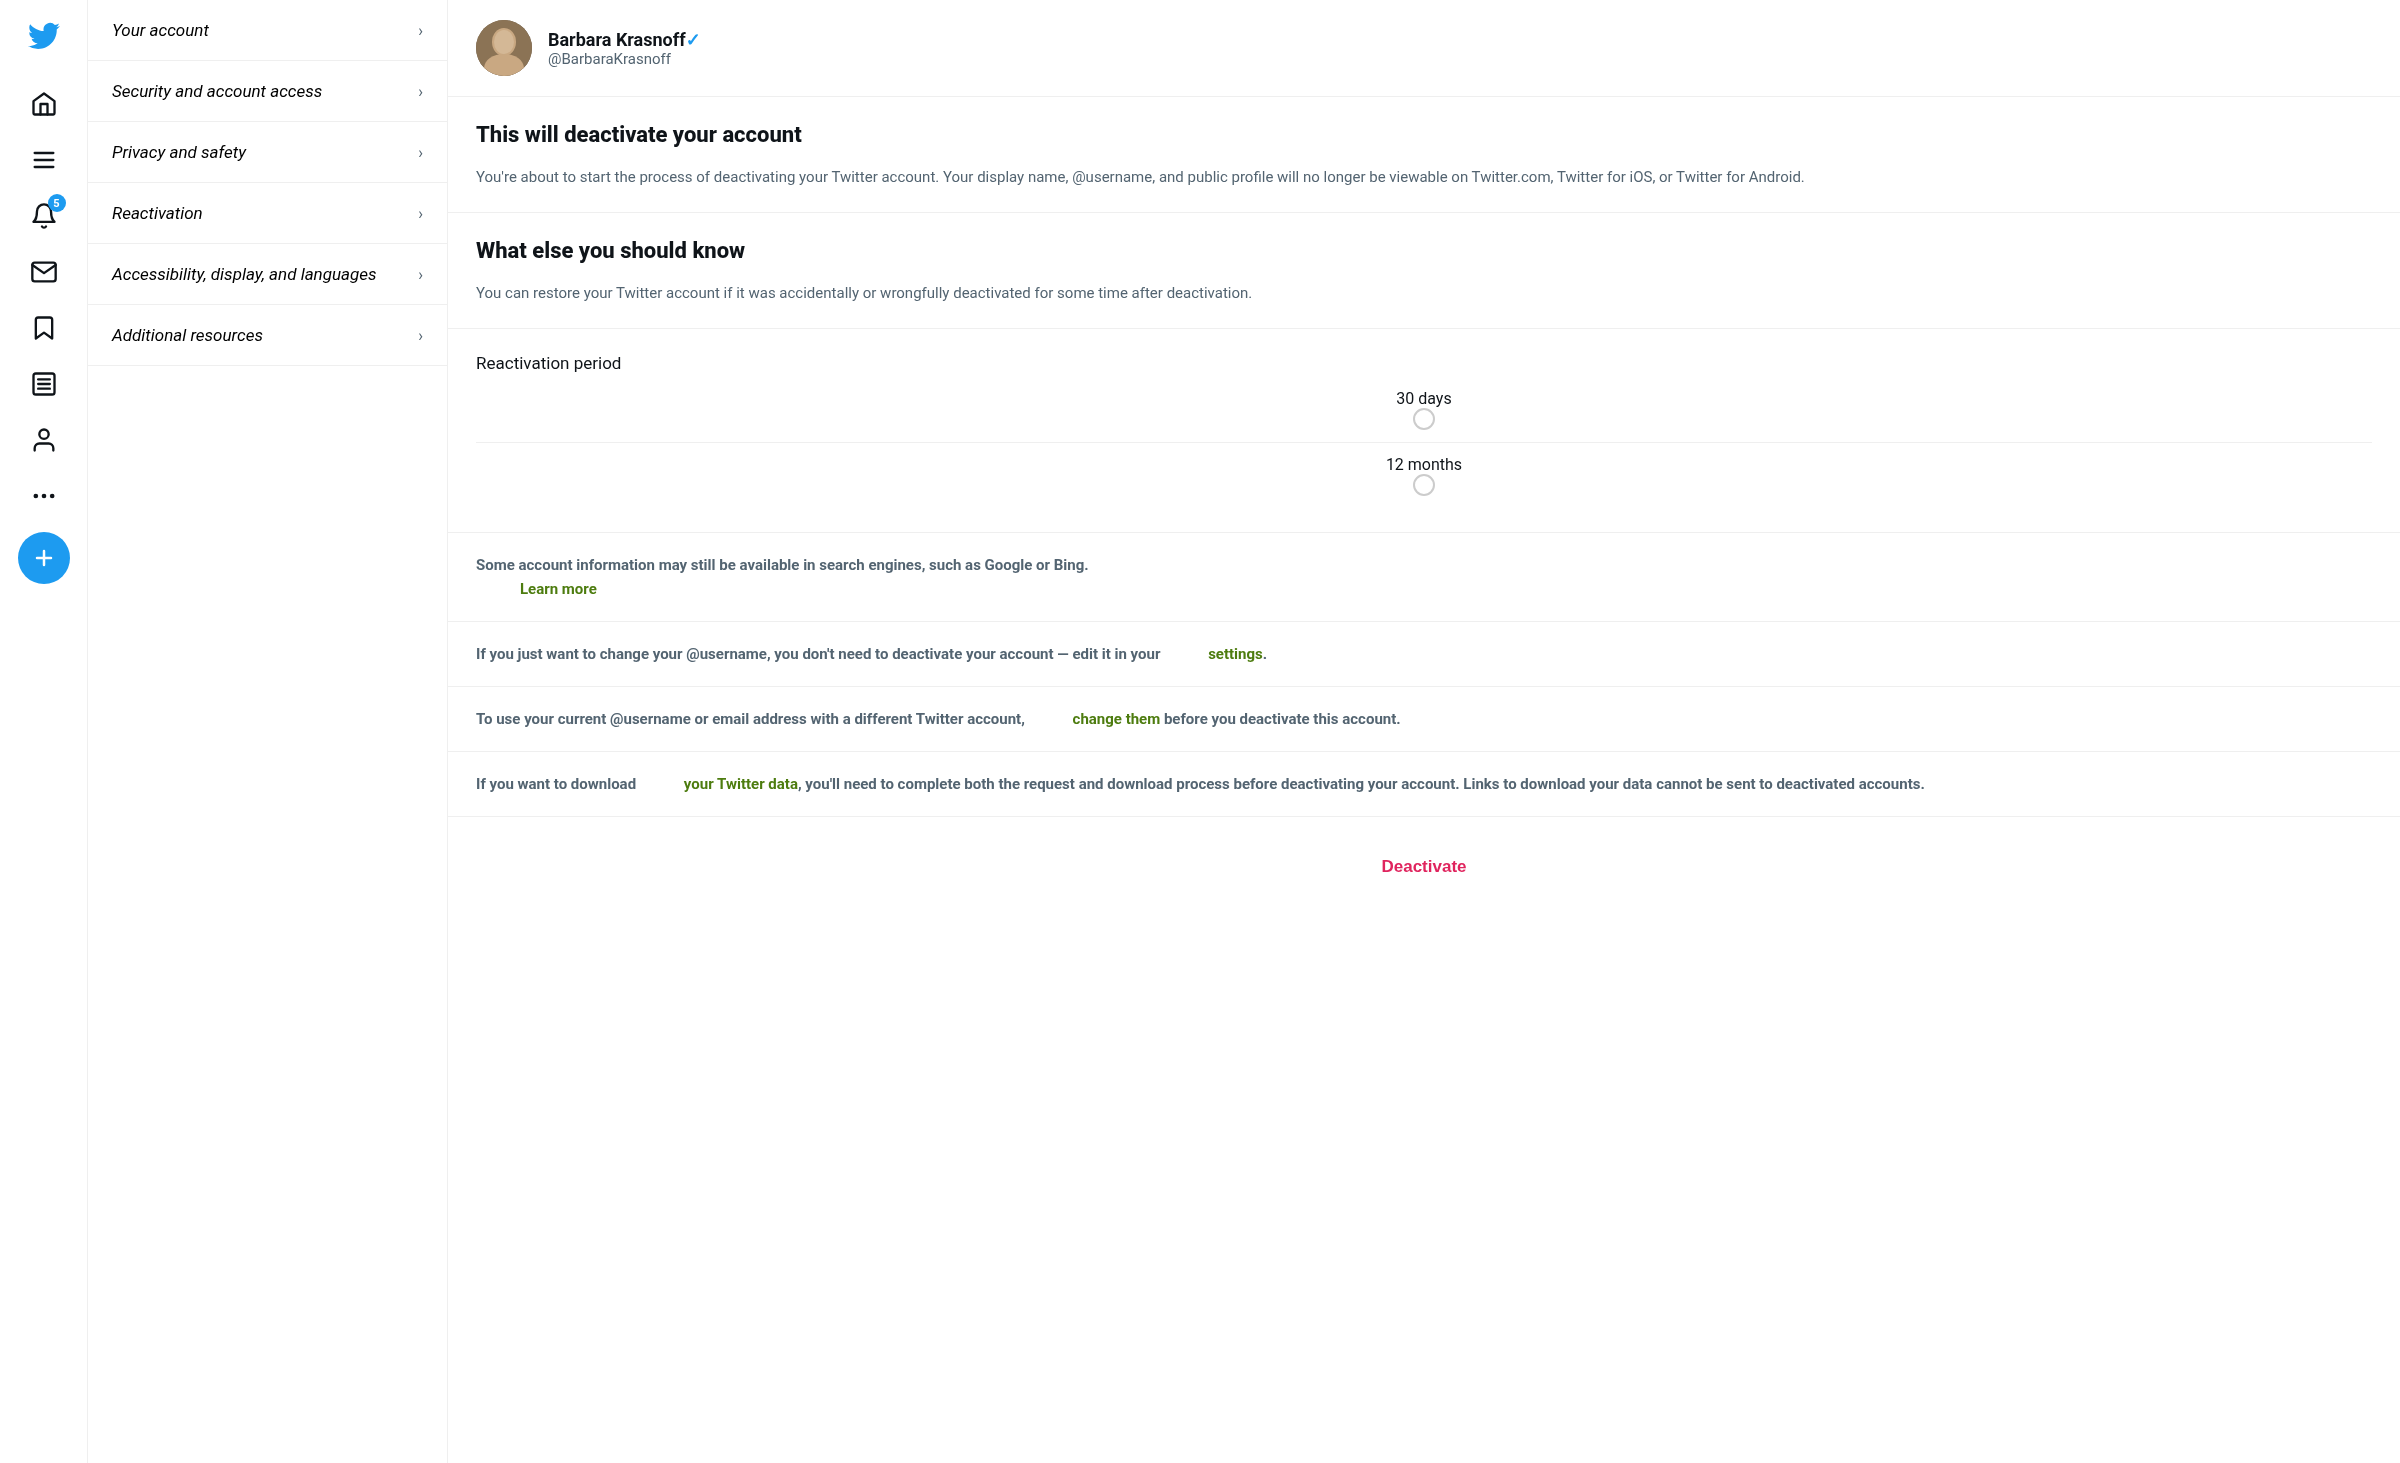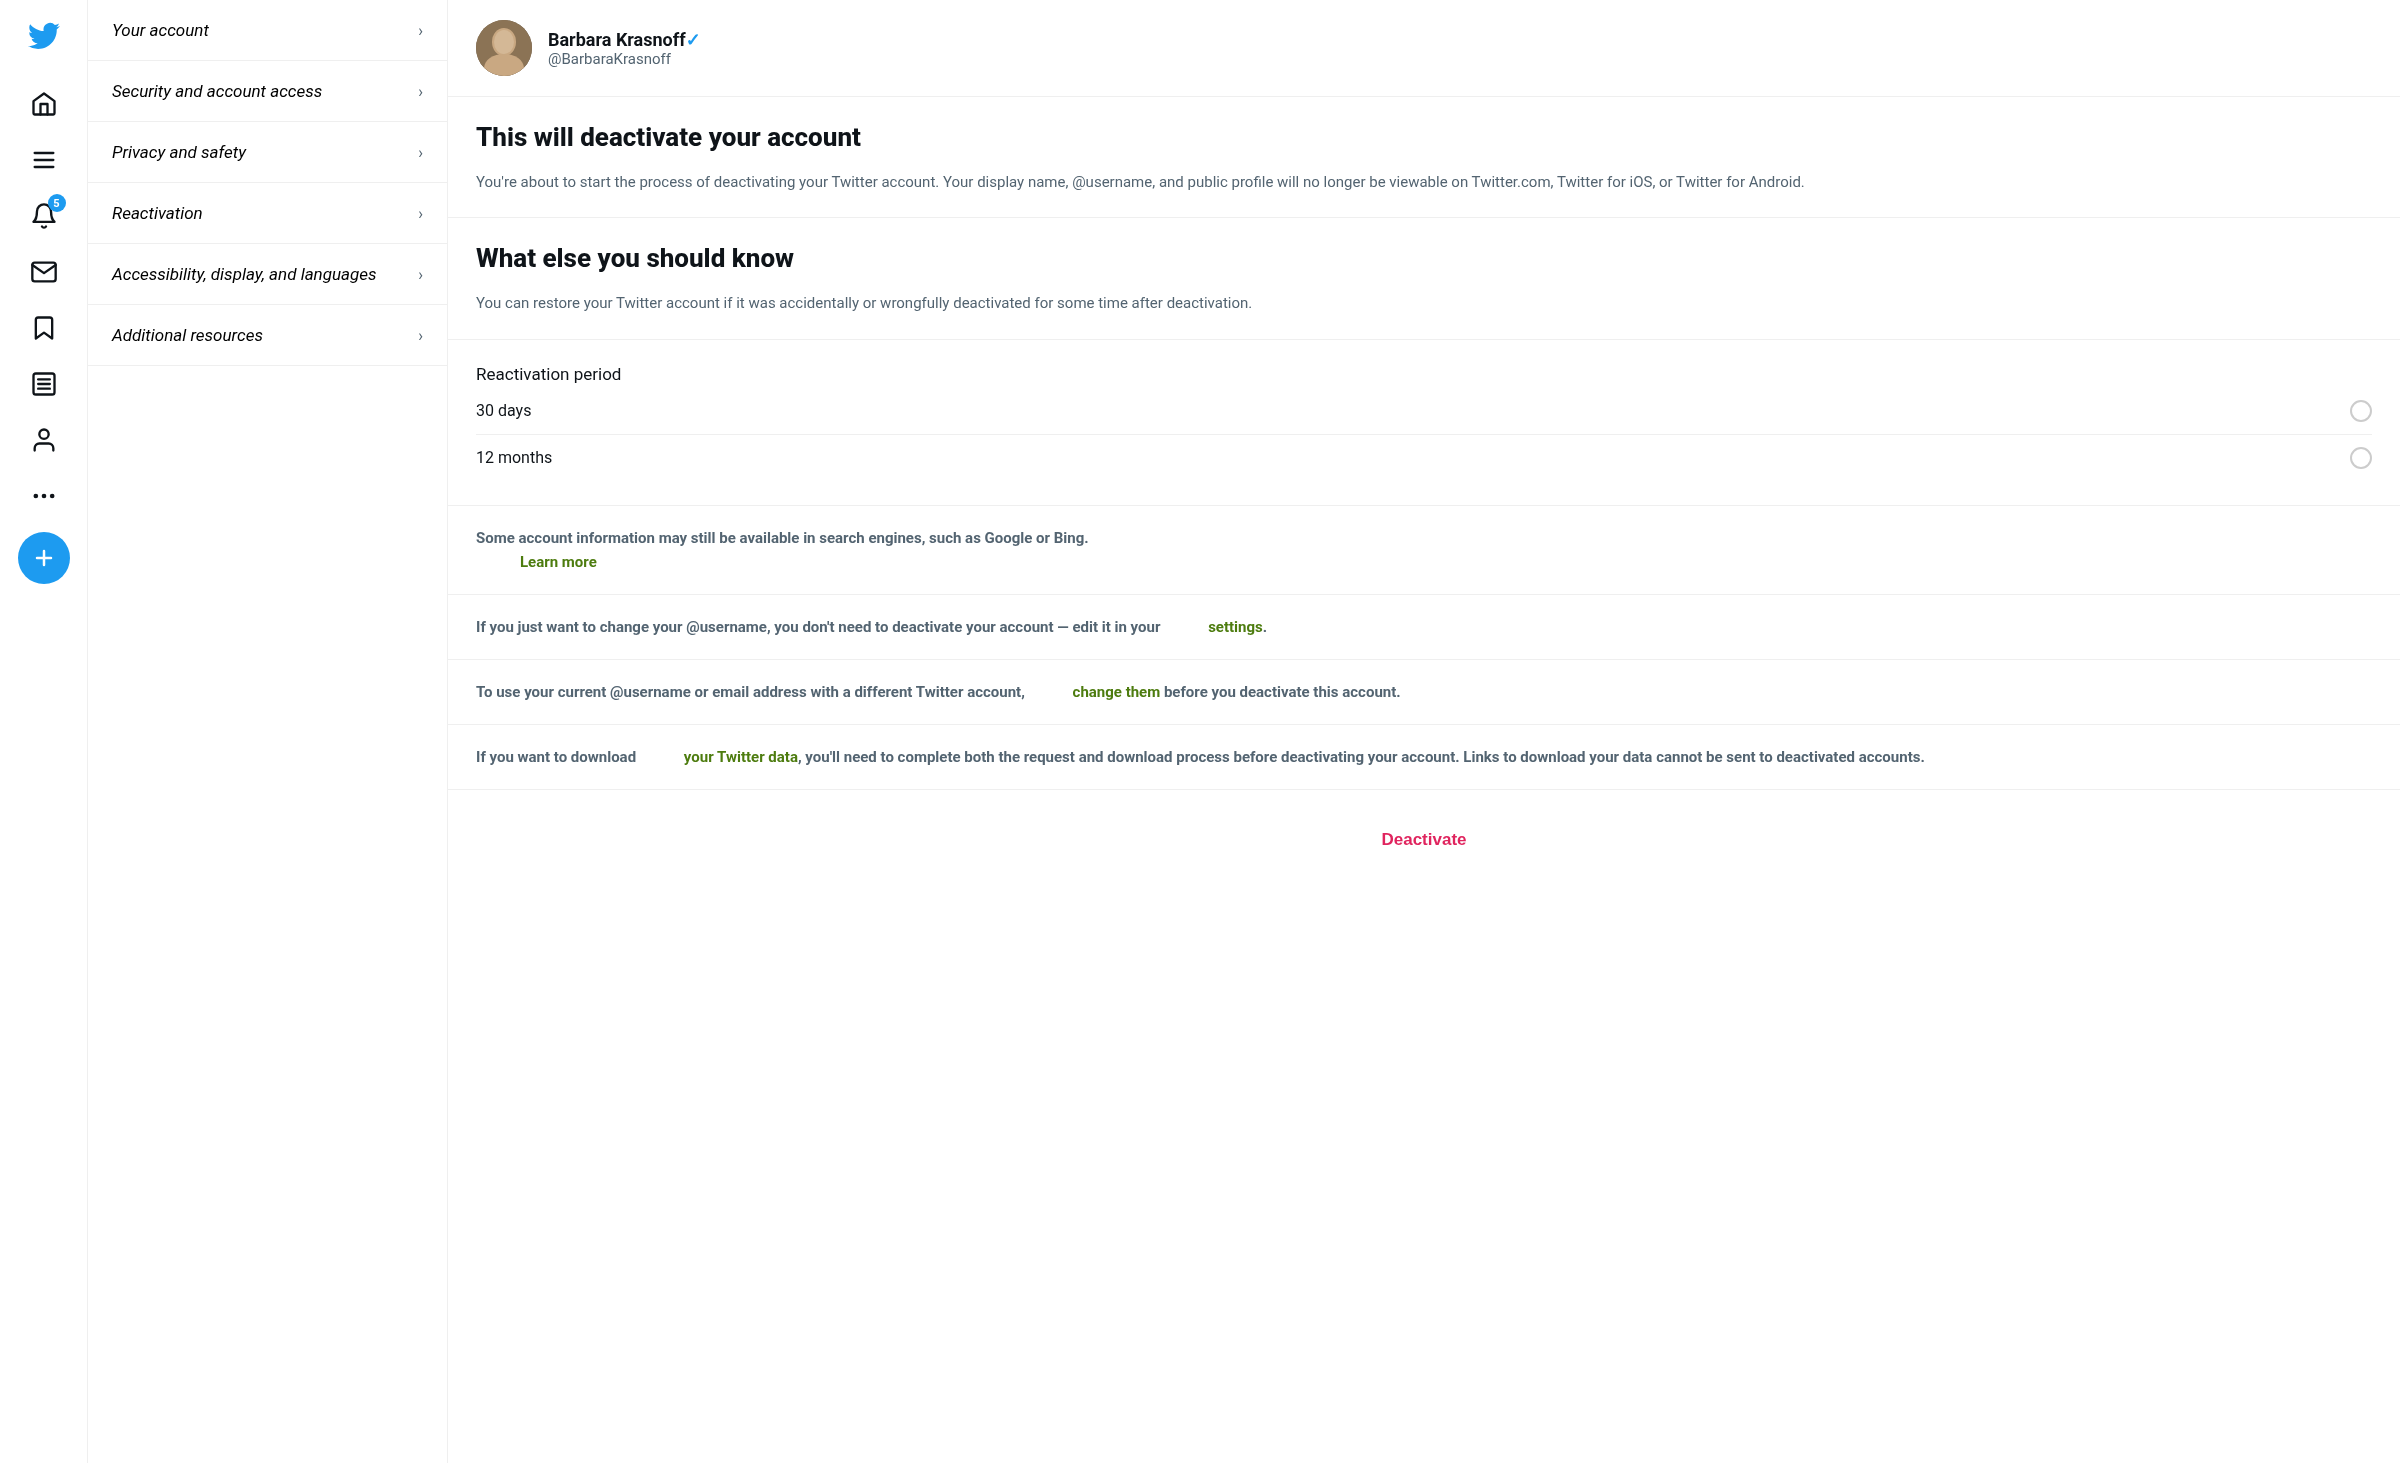--- a/index.html
+++ b/index.html
@@ -133,21 +133,21 @@
       gap: 0;
     }
     .verified-icon { color: #1d9bf0; font-size: 18px; }
     .profile-handle { font-size: 15px; color: #536471; }
 
     .content-section {
       padding: 24px 28px;
       border-bottom: 1px solid #efefef;
     }
     .section-title {
-      font-size: 26px;
+      font-size: 22px;
       font-weight: 800;
       color: #0f1419;
       margin-bottom: 16px;
       line-height: 1.3;
     }
     .section-text {
       font-size: 15px;
       color: #536471;
       line-height: 1.5;
     }
@@ -161,20 +161,21 @@
       font-weight: 400;
       color: #0f1419;
       margin-bottom: 4px;
     }
     .radio-option {
       display: flex;
       align-items: center;
       justify-content: space-between;
       padding: 12px 0;
       border-bottom: 1px solid #efefef;
+      flex-direction: column;
     }
     .radio-option:last-child { border-bottom: none; }
     .radio-label { font-size: 16px; color: #0f1419; }
     .radio-circle {
       width: 22px;
       height: 22px;
       border-radius: 50%;
       border: 2px solid #ccc;
       flex-shrink: 0;
       cursor: pointer;

